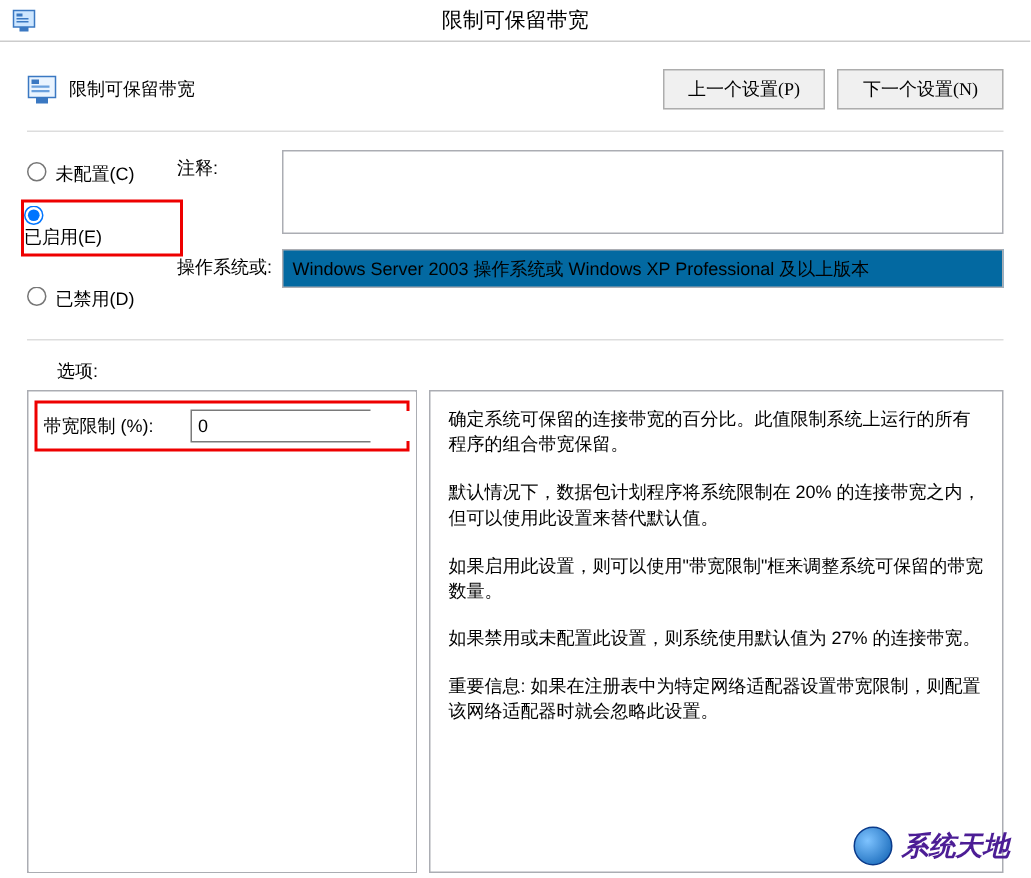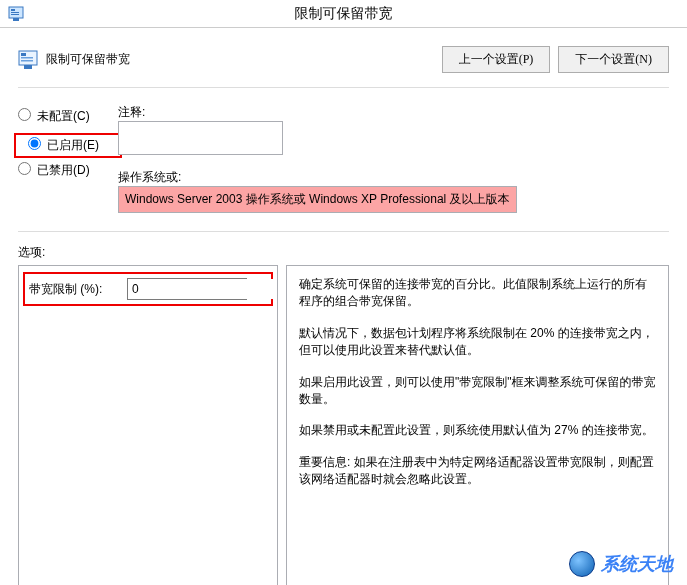--- a/index.html
+++ b/index.html
@@ -73,58 +73,58 @@
     .radio-option {
       display: flex;
       align-items: flex-start;
       margin-bottom: 10px;
       cursor: pointer;
     }
     .radio-option input { margin-right: 6px; cursor: pointer; }
     .radio-option label { cursor: pointer; }
     .highlight-red {
       border: 2px solid #e00;
-      padding: 2px 12px;
-      margin: -2px -4px 4px -4px;
+      padding: 2px 0;
+      margin: -2px -4px 20px -4px;
+      flex-direction: column;
     }
     .config-right {
       flex: 1;
     }
     .config-row {
       display: flex;
       align-items: flex-start;
       margin-bottom: 10px;
-      flex-direction: column;
     }
     .config-row .row-label {
       width: 70px;
       padding-top: 4px;
     }
     .config-row textarea {
       flex: 1;
       height: 56px;
       resize: none;
       font-family: inherit;
       font-size: 12px;
       border: 1px solid #abadb3;
       padding: 2px 4px;
     }
     .config-row .platform-box {
       flex: 1;
       border: 1px solid #abadb3;
-      background: #fca5a5;
+      background: #0369a1;
       padding: 4px 6px;
       height: 26px;
       overflow: hidden;
     }
     .panels-header {
       display: flex;
       padding: 8px 18px 4px 18px;
     }
-    .panels-header .col-left { width: 265px; }
+    .panels-header .col-left { width: 265px; margin-left: 20px; }
     .panels-header .col-right { flex: 1; }
     .panels {
       display: flex;
       padding: 0 18px 18px 18px;
       gap: 8px;
       height: 340px;
     }
     .panel {
       border: 1px solid #abadb3;
       background: #fff;
@@ -168,21 +168,21 @@
     .watermark {
       position: absolute;
       right: 14px;
       bottom: 8px;
       display: flex;
       align-items: center;
       gap: 6px;
       font-style: italic;
       font-weight: bold;
       font-size: 18px;
-      color: #3b82f6;
+      color: #4c1d95;
     }
     .watermark .wm-icon {
       width: 26px; height: 26px;
       border-radius: 50%;
       background: radial-gradient(circle at 35% 35%, #7ec3ff, #0a5db0);
       border: 1px solid #0a3a8a;
     }
   </style>
 </head>
 <body>

